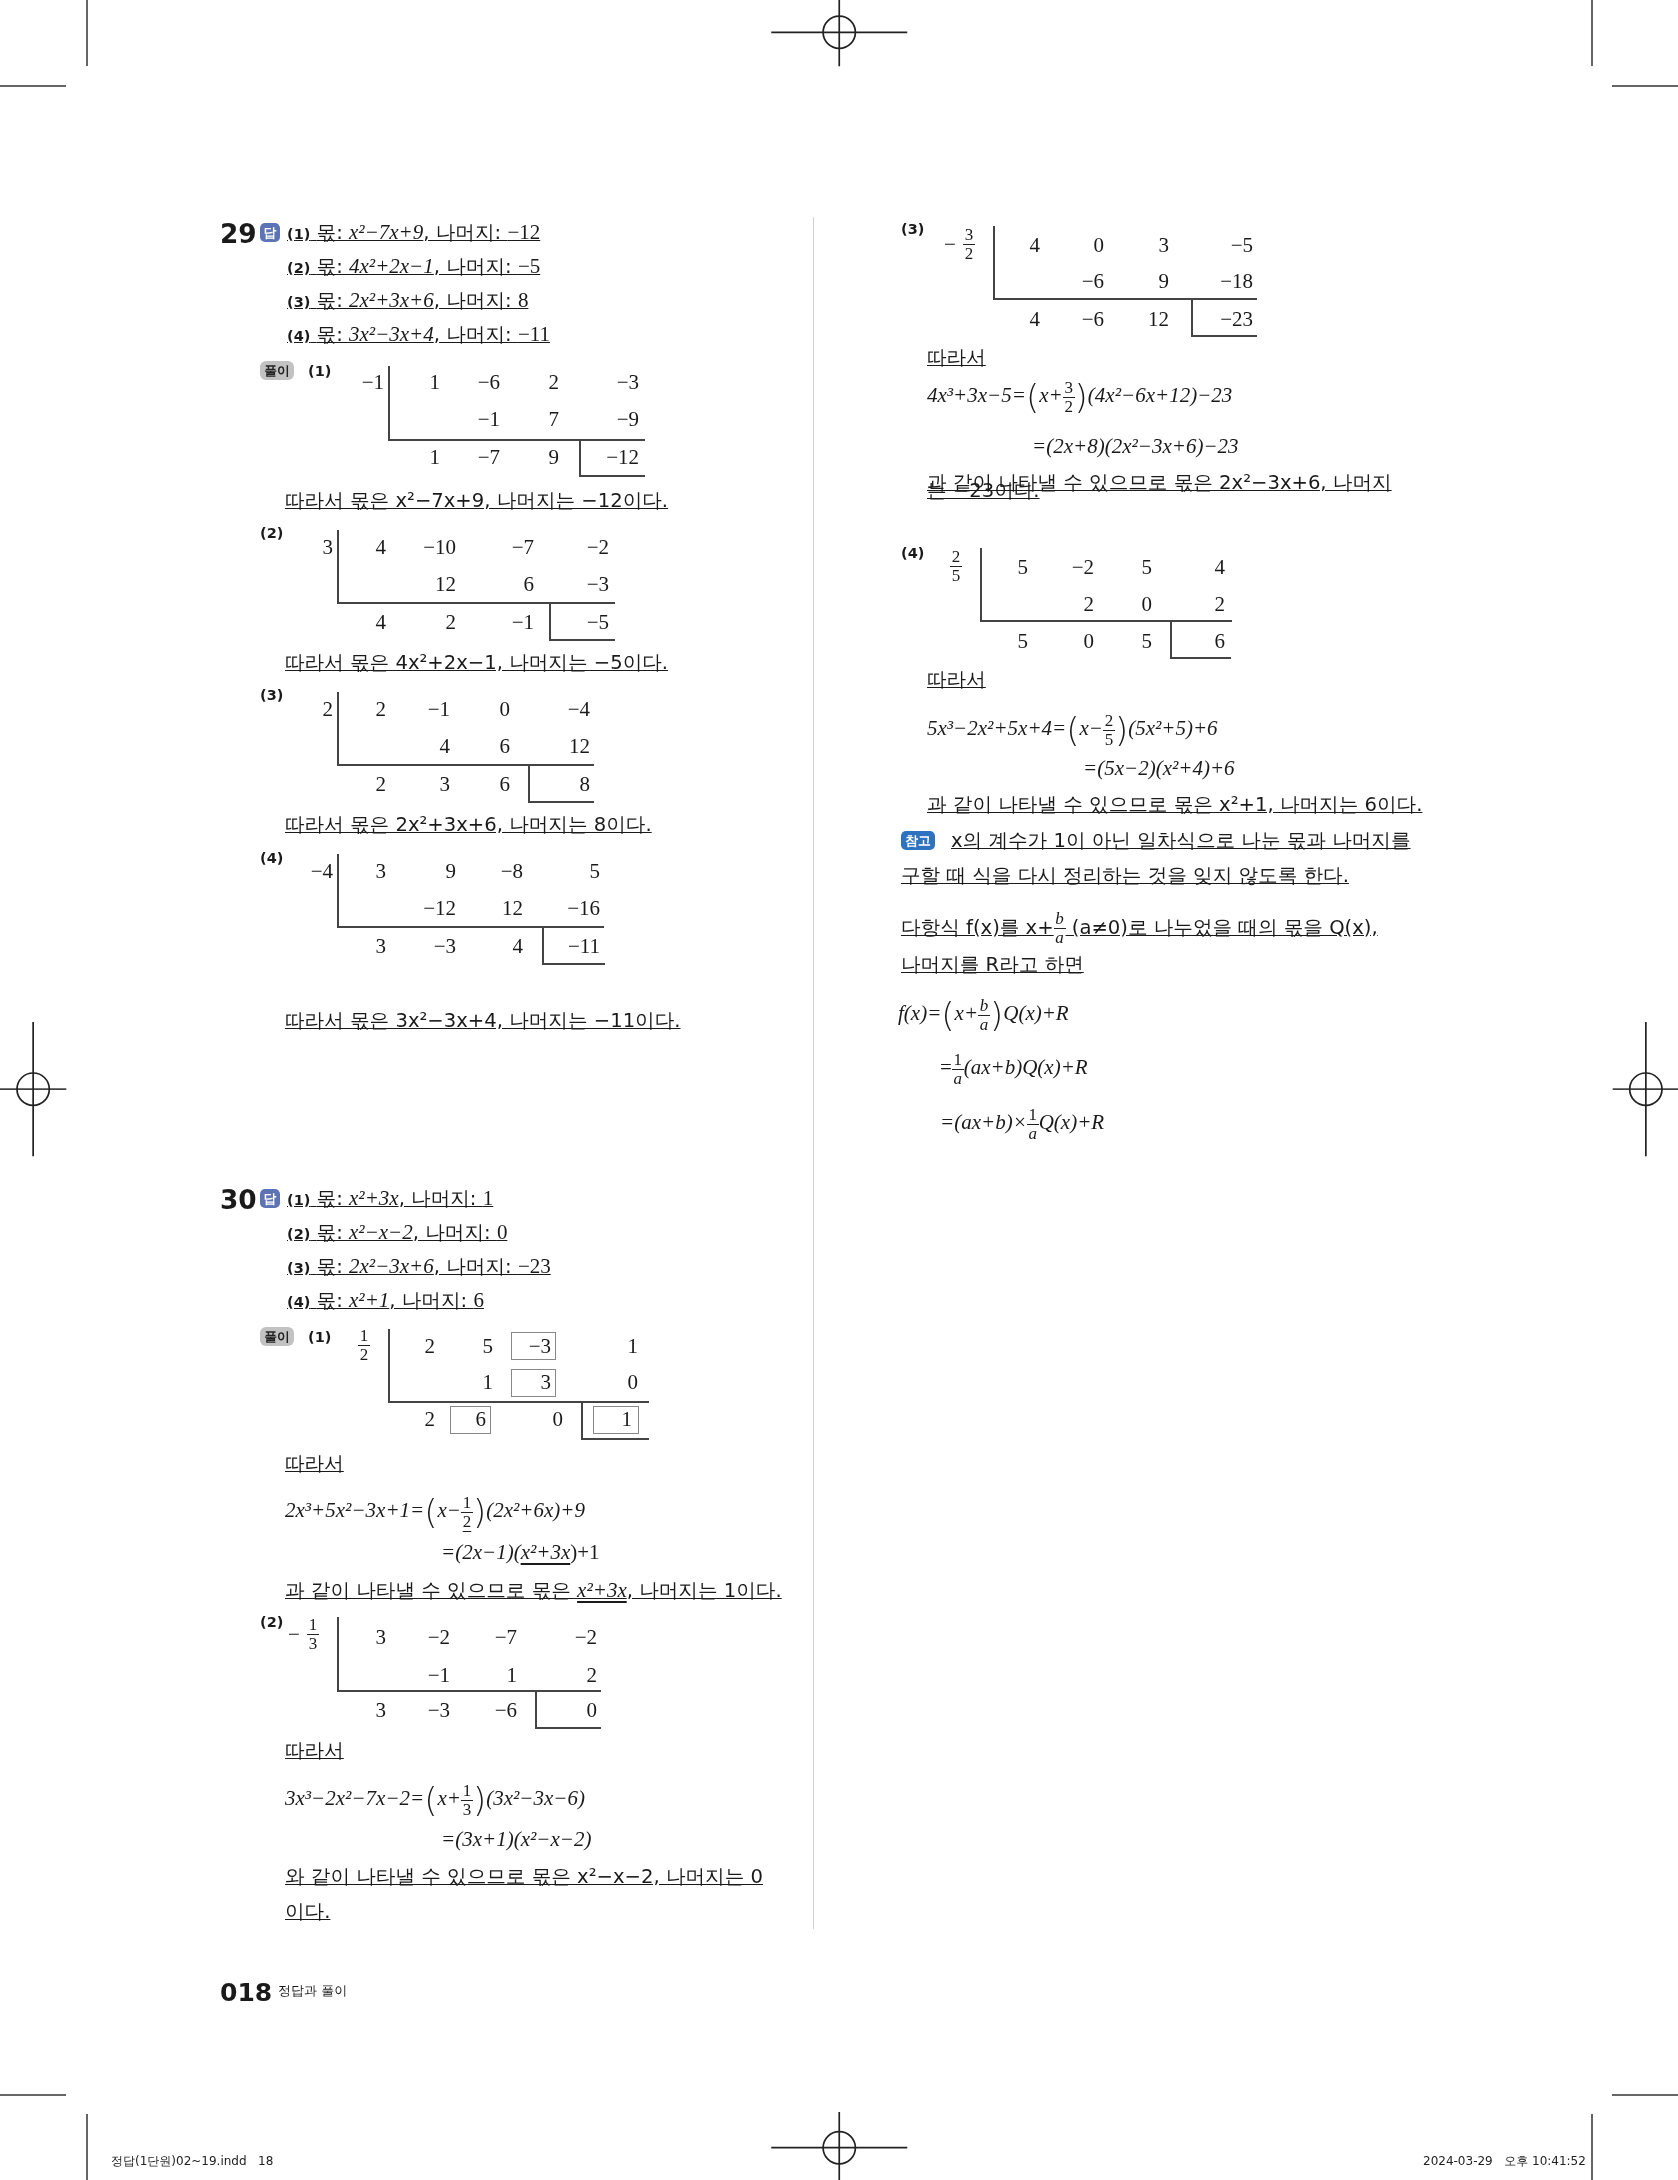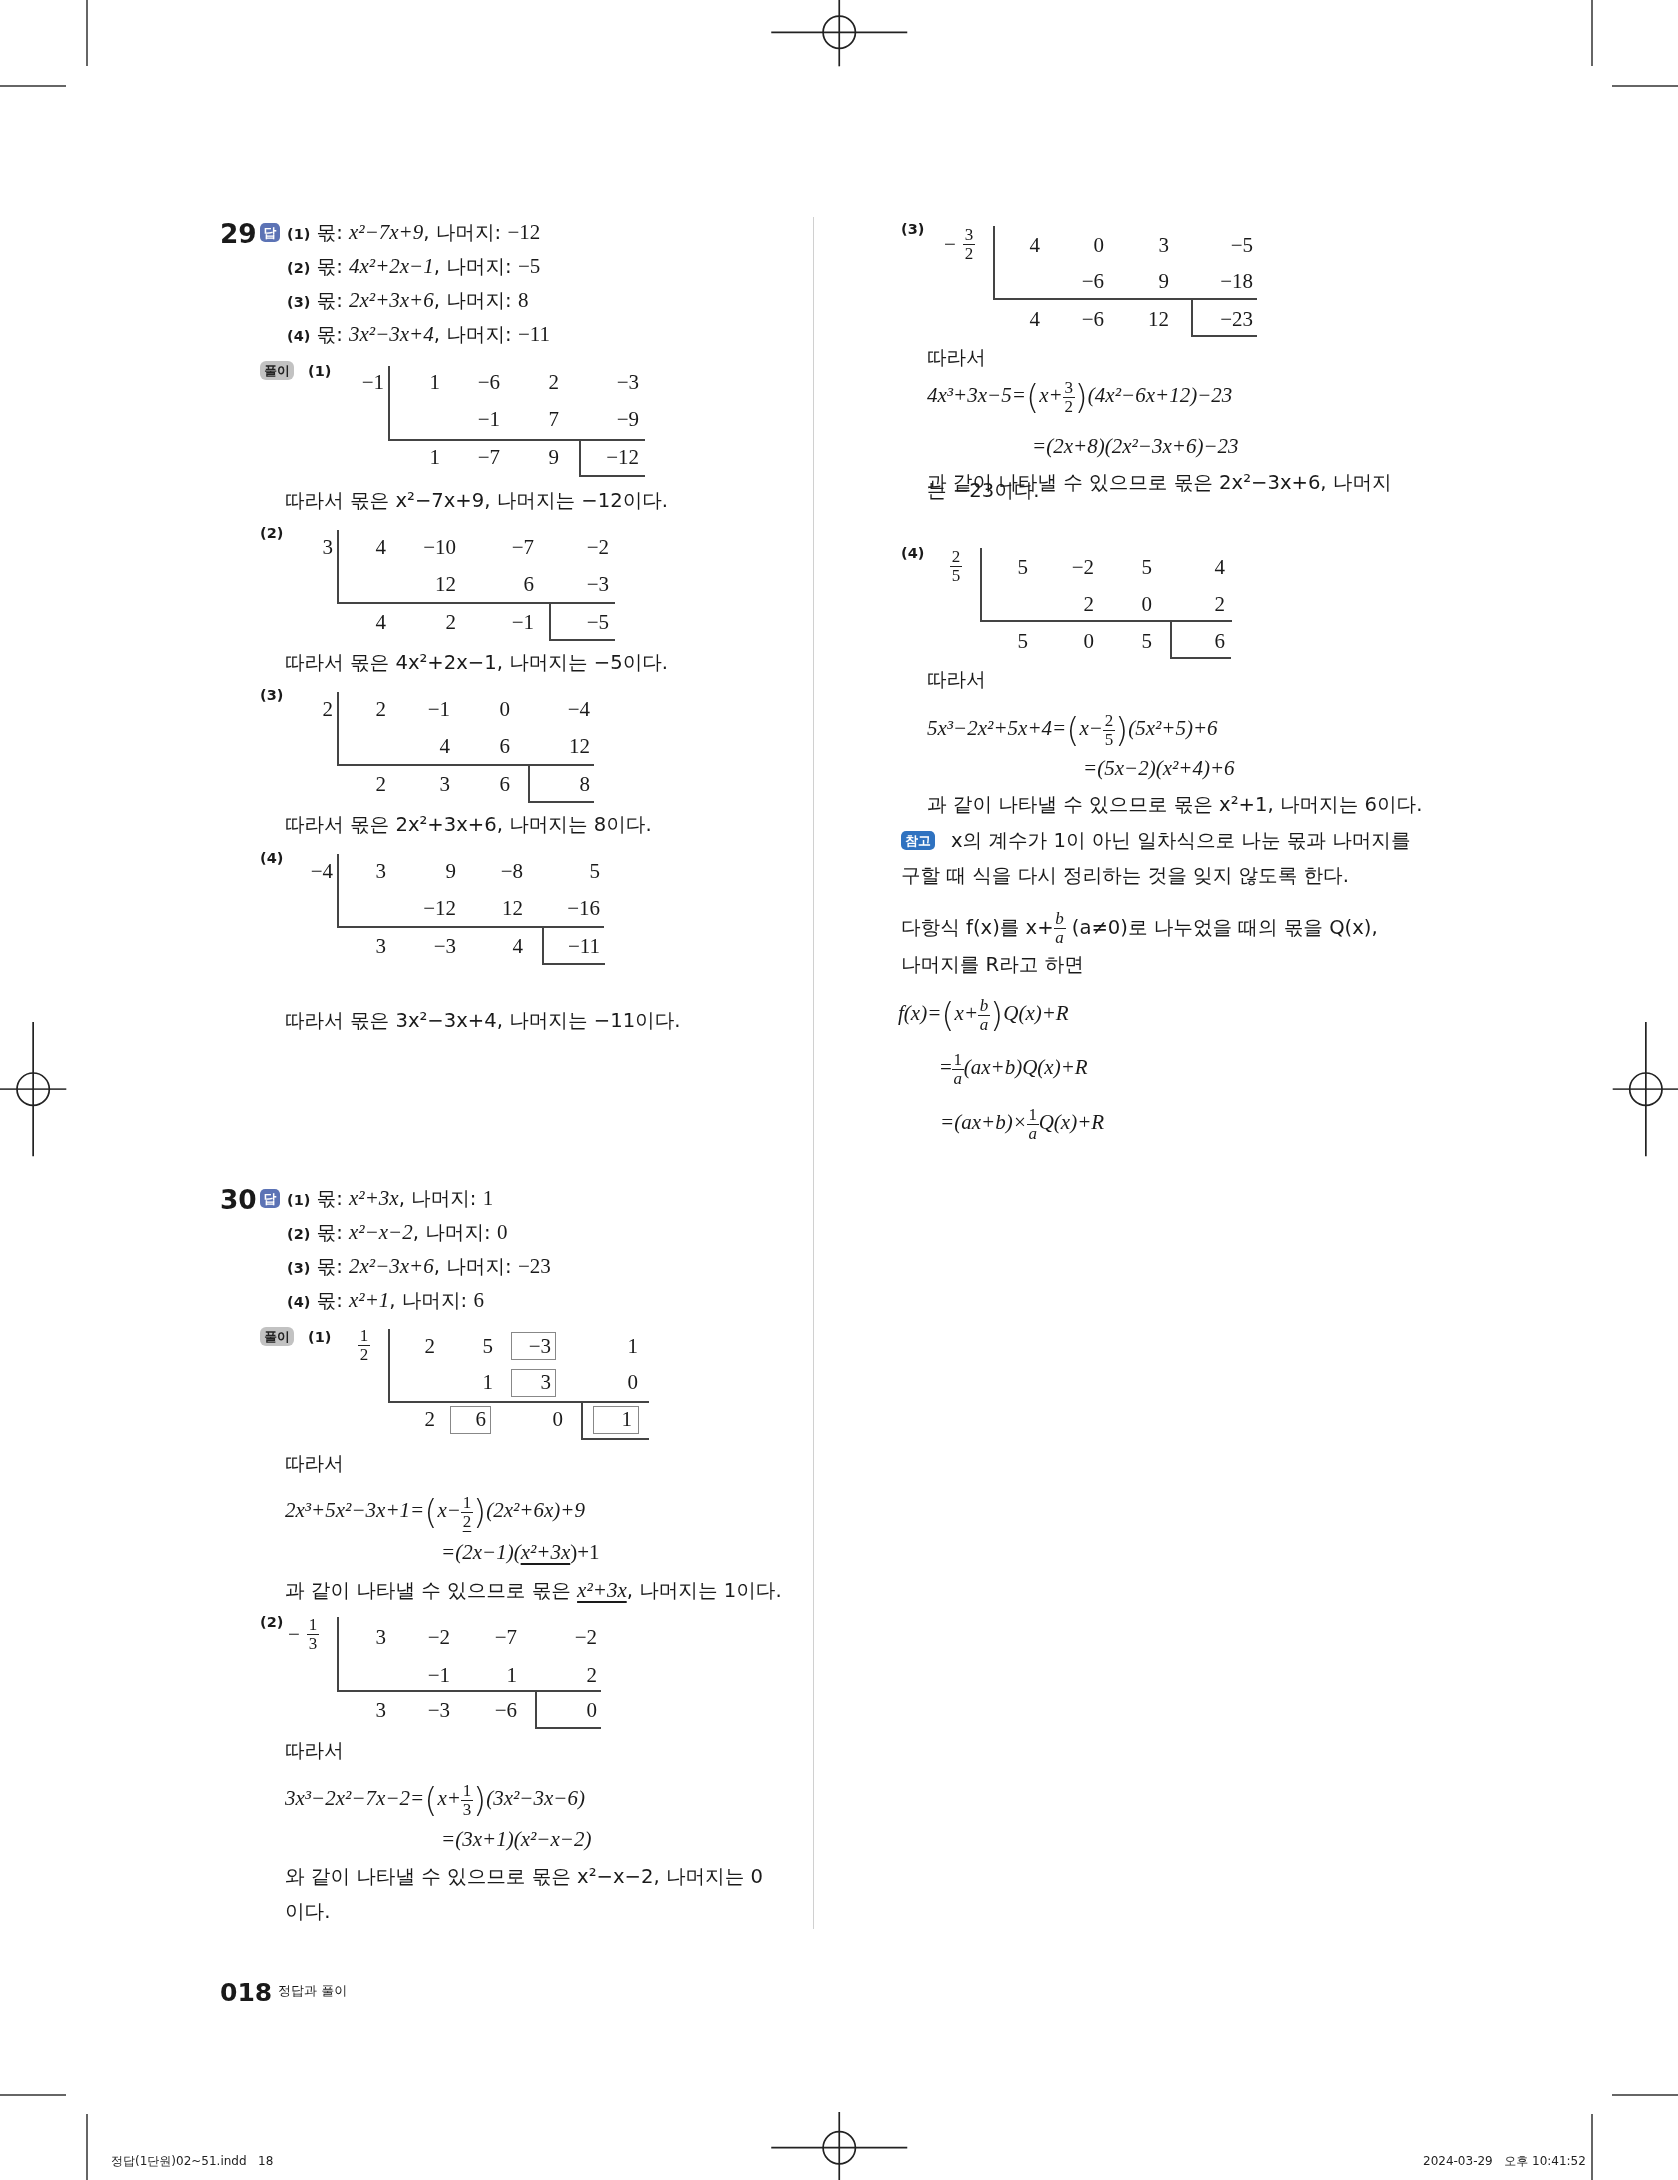--- a/index.html
+++ b/index.html
@@ -10,21 +10,21 @@
   .i{font-style:italic;}
   .line{position:absolute;background:#444;}
   .pnum{font-weight:bold;font-size:26.4px;font-family:"DejaVu Sans","Liberation Sans",sans-serif;}
   .ans-badge{display:inline-block;background:#5c73b5;color:#fff;border-radius:5.1px;font-size:12.8px;font-weight:bold;
              padding:1.7px 3.4px;line-height:15.3px;vertical-align:middle;}
   .sol-badge{display:inline-block;background:#c2c2c2;color:#222;border-radius:6px;font-size:12.8px;font-weight:bold;
              padding:1.7px 4.3px;line-height:15.3px;vertical-align:middle;}
   .ref-badge{display:inline-block;background:#2f72c0;color:#fff;border-radius:5.1px;font-size:12.8px;font-weight:bold;
              padding:1.7px 4.3px;line-height:15.3px;vertical-align:middle;}
   .lbl{font-weight:bold;font-size:14.5px;}
-  .txt{font-size:19.6px;line-height:25.6px;white-space:nowrap;}
+  .txt{font-size:19.6px;line-height:25.6px;white-space:nowrap;text-decoration:underline;}
   .row{position:absolute;white-space:nowrap;}
   .num{position:absolute;text-align:right;width:60px;font-family:"Liberation Serif","DejaVu Serif",serif;font-size:21px;}
   .frac{display:inline-flex;flex-direction:column;align-items:center;vertical-align:middle;
         font-family:"Liberation Serif","DejaVu Serif",serif;font-size:17px;line-height:18px;}
   .frac .n{border-bottom:1.3px solid #222;padding:0 1.7px;}
   .big{font-size:34px;font-weight:200;vertical-align:-6.8px;font-family:"DejaVu Sans",sans-serif;}
   .box{position:absolute;border:1.3px solid #888;height:25.6px;}
   .ul{text-decoration:underline;text-underline-offset:4.3px;}
   .divider{position:absolute;left:813px;top:217px;width:0.9px;height:1712px;background:#d0d0d0;}
   .foot{font-size:12px;color:#222;font-family:"DejaVu Sans",sans-serif;}
@@ -374,16 +374,16 @@
           <span class="n">1</span>
           <span class="i">a</span>
         </span><span class="i">Q(x)+R</span>
     </div>
   </div>
 </div>
 
 <div>
   <span class="abs" style="left:220px;top:1978px;font-size:25px;font-weight:bold;">018</span>
   <span class="abs" style="left:278px;top:1982px;font-size:13px;">정답과 풀이</span>
-  <span class="abs foot" style="left:111px;top:2153px;white-space:pre;">정답(1단원)02~51.indd   18</span>
+  <span class="abs foot" style="left:111px;top:2153px;white-space:pre;">정답(1단원)02~19.indd   18</span>
   <span class="abs foot" style="left:1423px;top:2153px;white-space:pre;">2024-03-29   오후 10:41:52</span>
 </div>
 
 
 </body></html>

